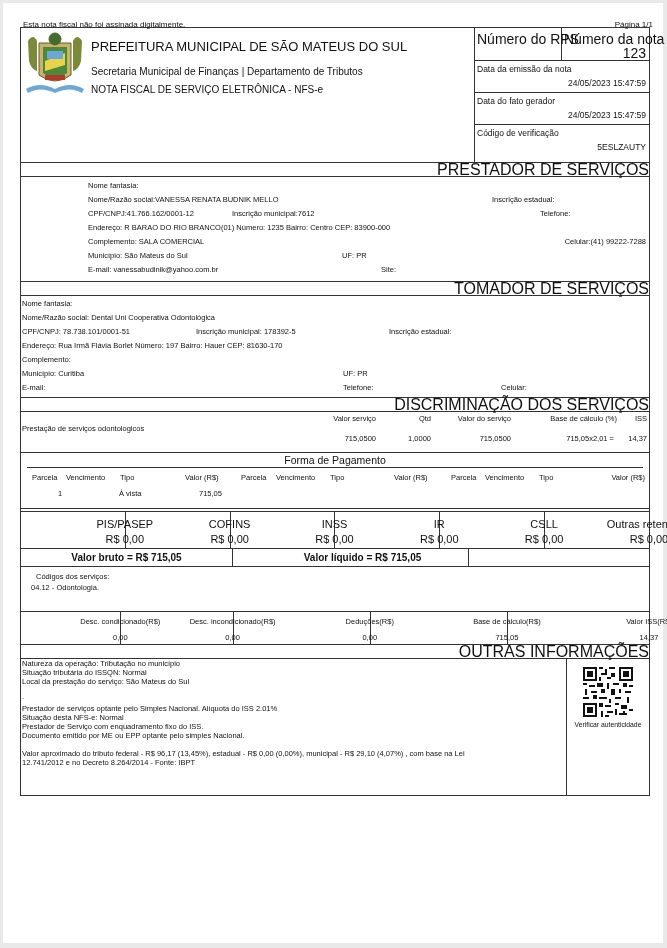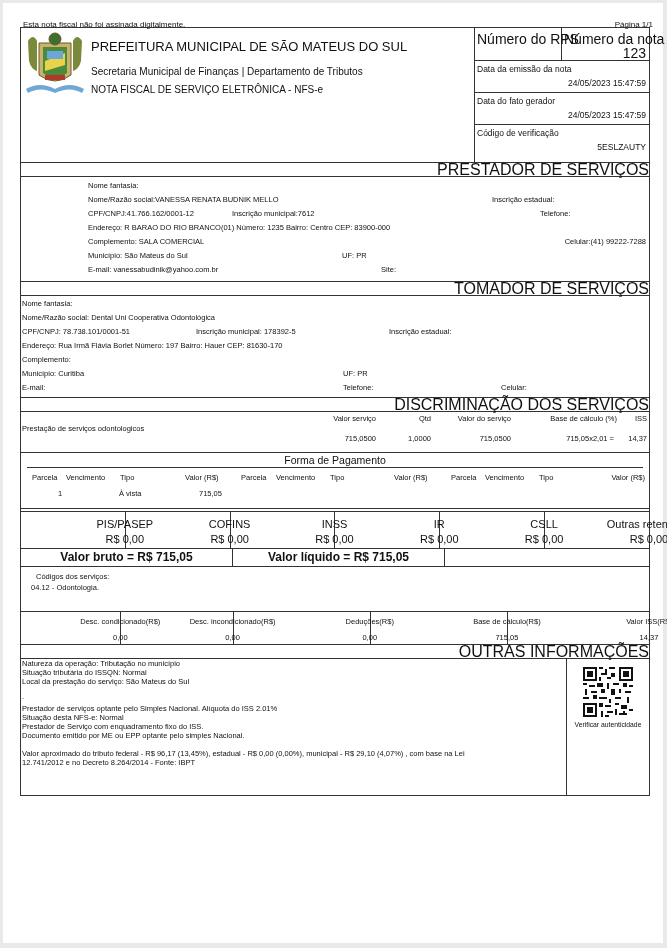--- a/index.html
+++ b/index.html
@@ -32,21 +32,21 @@
   .prest { height:104px; }
   .tomad { height:101px; }
   .disc { height:40px; }
   .pag-title { text-align:center; font-size:10.5px; height:14px; line-height:14px; margin:0 6px; border-bottom:1.5px solid #333; }
   .pag { height:34px; position:relative; font-size:7.5px; }
   .ret-grid { display:flex; height:36px; border-bottom:1.5px solid #333; }
   .ret-grid > div { flex:1; border-right:1.5px solid #333; text-align:center; font-size:11px; position:relative; }
   .ret-grid > div:last-child { border-right:none; }
   .ret-grid .l { position:absolute; top:6px; width:100%; }
   .ret-grid .v { position:absolute; top:21px; width:100%; }
-  .totals { display:flex; height:17px; font-size:12px; font-weight:bold; }
+  .totals { display:flex; height:17px; font-size:10px; font-weight:bold;gap:24px; }
   .totals > div { border-right:1.5px solid #333; text-align:center; line-height:17px; }
   .totals > div:last-child { border-right:none; flex:1; }
   .codes { height:44px; font-size:7.5px; position:relative; }
   .desc-grid { display:flex; height:32px; border-bottom:1.5px solid #333;gap:12px; }
   .desc-grid > div { flex:1; border-right:1.5px solid #333; text-align:center; font-size:7.5px; position:relative; }
   .desc-grid > div:last-child { border-right:none; }
   .desc-grid .l { position:absolute; top:5px; width:100%; }
   .desc-grid .v { position:absolute; top:21px; width:100%; }
   .outras { display:flex; height:136px; }
   .outras-text { flex:1; font-size:7.5px; line-height:9px; padding-left:1px; border-right:1.5px solid #333; position:relative; }

